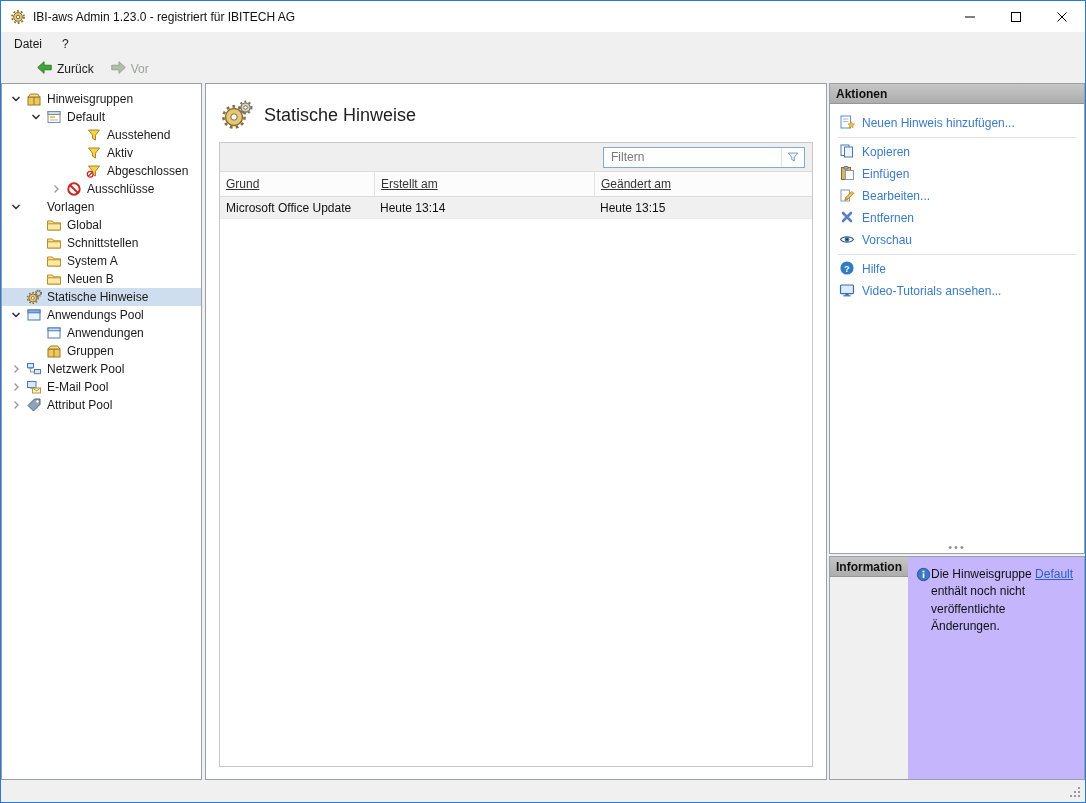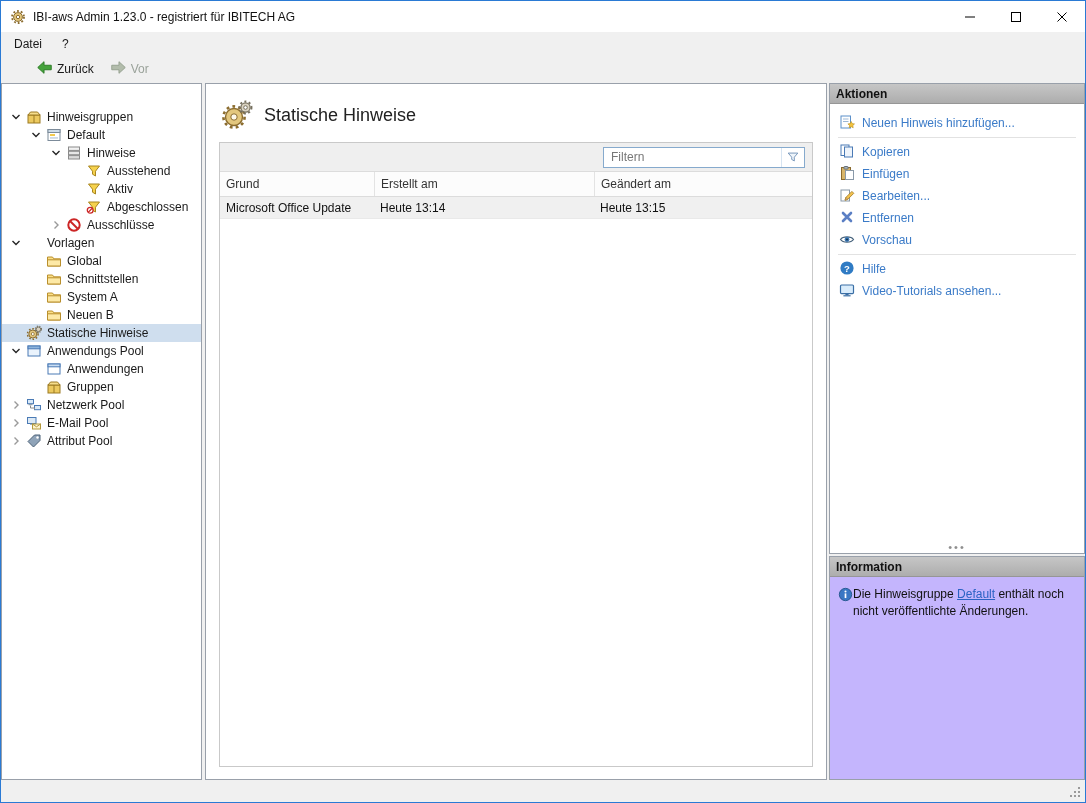--- a/index.html
+++ b/index.html
@@ -26,54 +26,54 @@
   .toolbar{height:26px;background:#f0f0f0;display:flex;align-items:center;gap:2px;padding-left:5px;flex:0 0 auto;margin-left:23px;}
   .tool-btn{display:flex;align-items:center;gap:4px;padding:2px 7px;cursor:pointer;}
   .tool-btn .lbl{color:#1a1a1a;}
   .tool-btn.disabled .lbl{color:#9aa29a;}
   
   .content{flex:1;display:flex;min-height:0;padding-top:1px;}
   .panel-header{height:20px;background:linear-gradient(#c6c6c6,#adadad);border-bottom:1px solid #969696;
     font-weight:700;font-size:12px;color:#111;padding:3px 6px;flex:0 0 auto;}
   
   .nav-panel{width:201px;flex:0 0 auto;display:flex;flex-direction:column;border:1px solid #99a0aa;background:#fff;margin-right:3px;}
-  .tree{flex:1;padding-top:24px;overflow:hidden;border-radius:12px;}
+  .tree{flex:1;padding-top:6px;overflow:hidden;border-radius:12px;}
   .tree-row{height:18px;display:flex;align-items:center;white-space:nowrap;cursor:pointer;}
   .tree-row.selected{background:#cfdeee;}
   .chev{width:16px;height:16px;display:inline-flex;align-items:center;justify-content:center;flex:0 0 auto;}
   .ticon{width:16px;height:16px;margin:0 5px 0 2px;display:inline-flex;flex:0 0 auto;}
   .tlabel{font-size:12px;}
   .l0{padding-left:6px;}.l1{padding-left:26px;}.l2{padding-left:46px;}.l3{padding-left:66px;}
   
   .main-panel{flex:1;background:#fff;border:1px solid #99a0aa;margin-right:2px;display:flex;flex-direction:column;padding:8px 13px 12px 13px;min-width:0;}
   .main-header{display:flex;align-items:center;gap:11px;height:46px;flex:0 0 auto;padding-left:2px;}
   .main-title{font-size:18px;color:#222;}
   .table-wrap{flex:1;border:1px solid #c9c9c9;display:flex;flex-direction:column;margin-top:4px;min-height:0;}
   .filter-bar{height:29px;background:#efefef;border-bottom:1px solid #dcdcdc;display:flex;align-items:center;justify-content:flex-end;padding:0 7px;flex:0 0 auto;}
   .filter-box{width:202px;height:21px;border:1px solid #86aacd;background:#fff;display:flex;align-items:center;}
   .filter-box input{flex:1;border:none;outline:none;font:12px "Liberation Sans",sans-serif;padding:0 7px;min-width:0;background:transparent;color:#4c1d95;}
   .filter-box input::placeholder{color:#777;}
   .funnel-wrap{width:23px;height:100%;border-left:1px solid #d7e4f1;display:flex;align-items:center;justify-content:center;cursor:pointer;}
   .thead{display:flex;height:25px;border-bottom:1px solid #dcdcdc;background:#fcfcfc;flex:0 0 auto;}
-  .th{display:flex;align-items:center;padding:0 6px;color:#333;cursor:pointer;}
+  .th{display:flex;align-items:center;padding:0 6px;color:#333;cursor:pointer;text-decoration:underline;}
   .th + .th{border-left:1px solid #e3e3e3;}
   .col-grund{width:154px;flex:0 0 auto;}
   .col-erstellt{width:220px;flex:0 0 auto;}
   .col-geaendert{flex:1;}
   .trow{display:flex;height:22px;background:#f0f0f0;border-bottom:1px solid #e9e9e9;flex:0 0 auto;cursor:pointer;}
   .td{display:flex;align-items:center;padding:0 6px;color:#111;}
   .table-empty{flex:1;background:#fff;}
   
   .right-panel{width:256px;flex:0 0 auto;display:flex;flex-direction:column;}
   .actions-panel{height:471px;flex:0 0 auto;border:1px solid #99a0aa;background:#fff;display:flex;flex-direction:column;margin-bottom:2px;}
   .action-list{flex:1;padding-top:8px;}
   .action-item{display:flex;align-items:center;gap:7px;height:22px;padding-left:9px;color:#3b7bc8;cursor:pointer;}
   .action-sep{border-top:1px solid #e2e2e2;margin:3px 8px;}
   .actions-grip{height:12px;display:flex;align-items:center;justify-content:center;color:#8f8f8f;letter-spacing:2px;font-size:11px;cursor:ns-resize;flex:0 0 auto;}
-  .info-panel{flex:1;border:1px solid #99a0aa;display:flex;flex-direction:column;min-height:0;}
+  .info-panel{flex:1;border:1px solid #99a0aa;display:flex;flex-direction:row;min-height:0;}
   .info-body{flex:1;background:#c4b5fd;padding:9px 8px;display:flex;align-items:flex-start;}
   .info-icon{flex:0 0 auto;margin-top:1px;}
   .info-text{line-height:1.45;color:#111;}
   .info-text a{color:#2b62c4;text-decoration:underline;cursor:pointer;}
   
   .bottom-strip{height:22px;flex:0 0 auto;background:#f0f0f0;position:relative;}
   .grip{position:absolute;right:3px;bottom:3px;cursor:nwse-resize;display:inline-flex;}
 </style>
 </head>
 <body>
@@ -163,35 +163,20 @@
               <svg width="16" height="16" viewBox="0 0 16 16">
                 <rect x="2" y="2.5" width="12" height="11" fill="#fff" stroke="#7c8b9a"></rect>
                 <rect x="2" y="2.5" width="12" height="3" fill="#cfdce8" stroke="#7c8b9a"></rect>
                 <rect x="4" y="7" width="5" height="2" fill="#f2c94c"></rect>
                 <rect x="4" y="10.2" width="8" height="1.5" fill="#c5d2de"></rect>
               </svg>
             </span>
           <span class="tlabel">Default</span>
         </div>
 
-        <div class="tree-row l2">
-          <span class="chev">
-              <svg width="10" height="10" viewBox="0 0 10 10">
-                <path d="M1.5 3 L5 6.5 L8.5 3" fill="none" stroke="#262626" stroke-width="1.4"></path>
-              </svg>
-            </span>
-          <span class="ticon">
-              <svg width="16" height="16" viewBox="0 0 16 16">
-                <rect x="2.5" y="2" width="11" height="3.4" fill="#f2f2f2" stroke="#8a8a8a"></rect>
-                <rect x="2.5" y="6.3" width="11" height="3.4" fill="#e6e6e6" stroke="#8a8a8a"></rect>
-                <rect x="2.5" y="10.6" width="11" height="3.4" fill="#dadada" stroke="#8a8a8a"></rect>
-              </svg>
-            </span>
-          <span class="tlabel">Hinweise</span>
-        </div>
 
         <div class="tree-row l3">
           <span class="chev"></span>
           <span class="ticon">
               <svg width="16" height="16" viewBox="0 0 16 16">
                 <path d="M2.5 3 h11 L9.5 8.2 V13 L6.5 11.2 V8.2z" fill="#f6d24e" stroke="#a8861f"></path>
               </svg>
             </span>
           <span class="tlabel">Ausstehend</span>
         </div>

